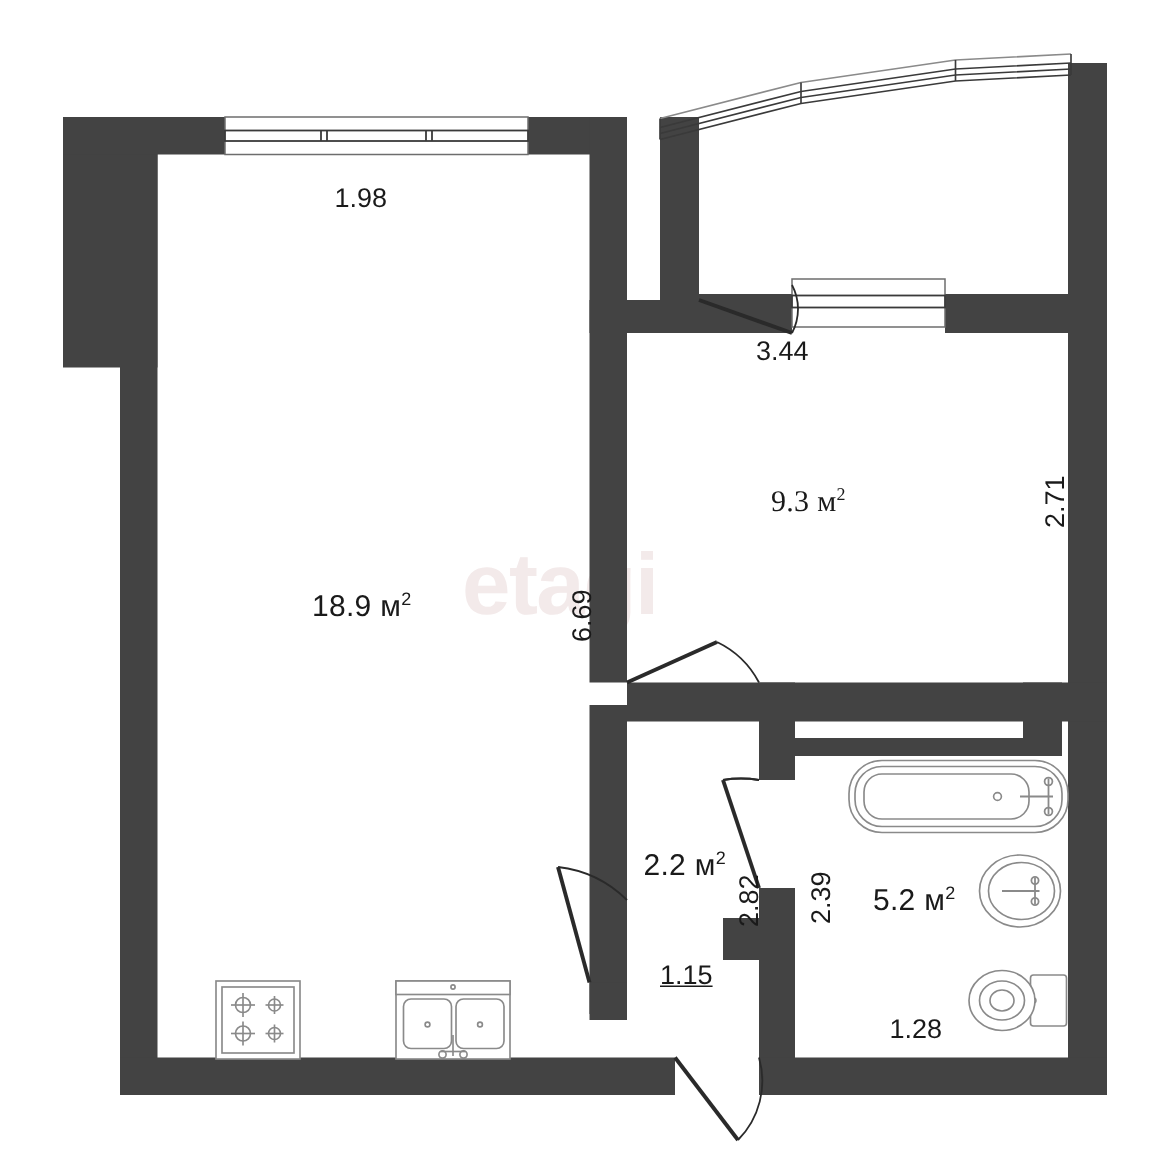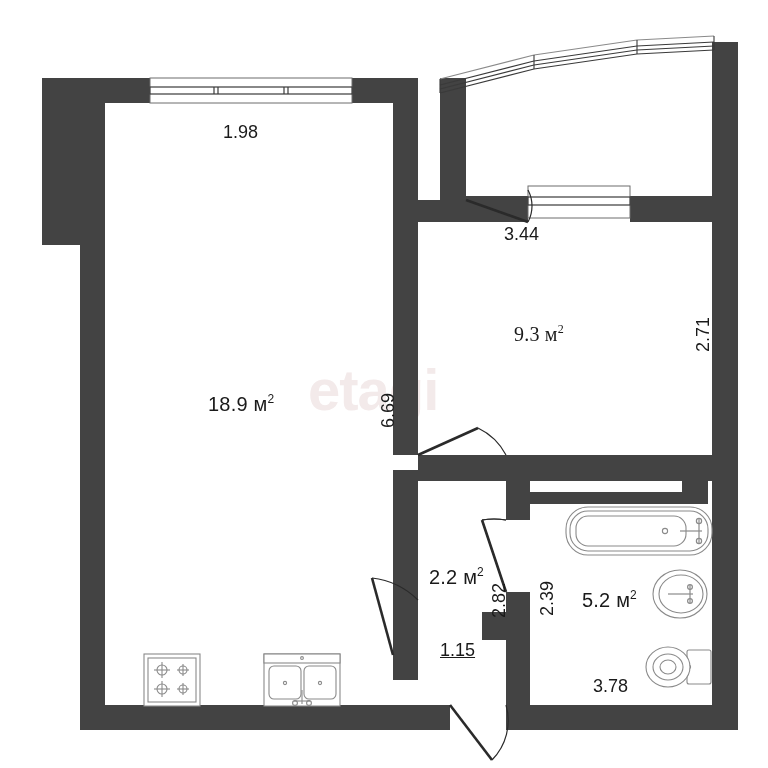--- a/index.html
+++ b/index.html
@@ -217,15 +217,15 @@
   <div class="lbl dim rot" style="left:378px;top:428px;">6.69</div>
 
   <div class="lbl dim rot" style="left:693px;top:352px;">2.71</div>
 
   <div class="lbl dim rot" style="left:537px;top:616px;">2.39</div>
 
   <div class="lbl dim rot" style="left:489px;top:618px;">2.82</div>
 
   <div class="lbl dim" style="left:440px;top:640px;text-decoration:underline;">1.15</div>
 
-  <div class="lbl dim" style="left:593px;top:676px;">3.78</div>
+  <div class="lbl dim" style="left:593px;top:676px;">1.28</div>
 
 </div>
 
 </body></html>

